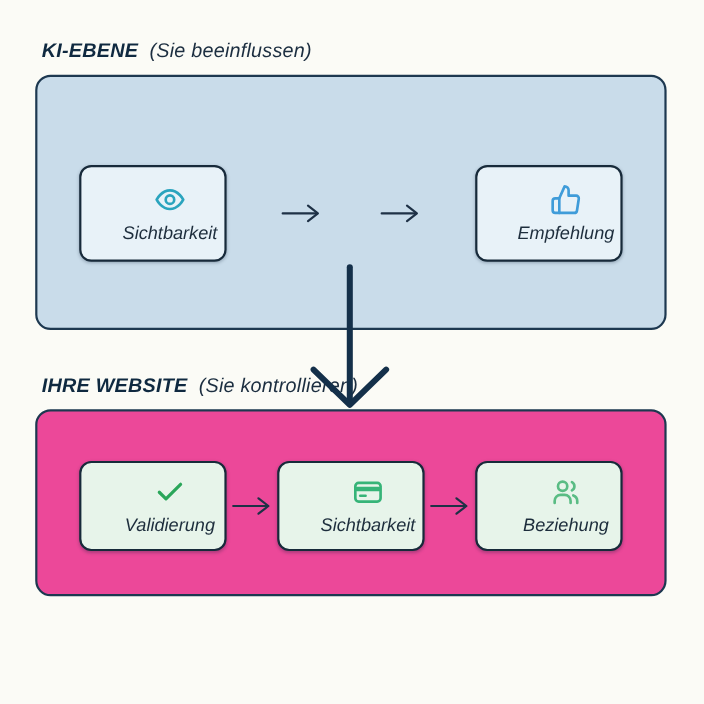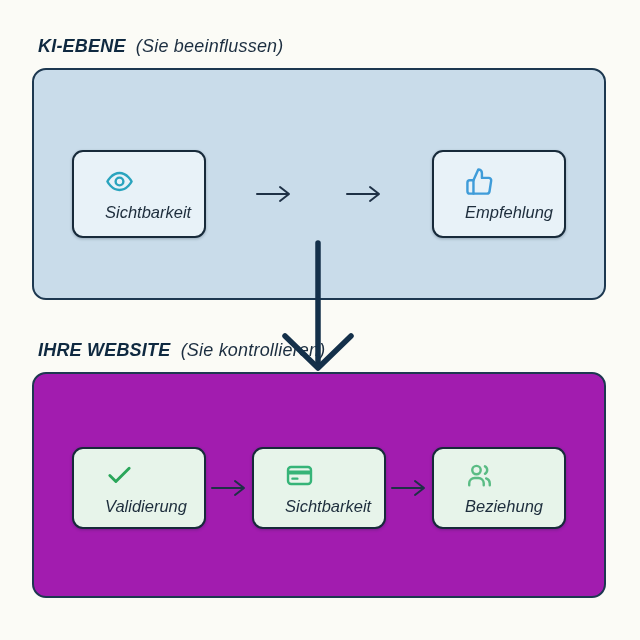--- a/index.html
+++ b/index.html
@@ -25,26 +25,26 @@
   #title-website{top:340px;}
 
   .panel{
     position:absolute;left:32px;width:574px;
     border:2px solid #1d3850;border-radius:14px;
     box-sizing:border-box;
     display:flex;align-items:center;justify-content:space-between;
     padding:0 38px;
   }
   #panel-ki{top:68px;height:232px;background:#c9dcea;padding-top:20px;}
-  #panel-website{top:372px;height:226px;background:#a21caf;padding-top:6px;}
+  #panel-website{top:372px;height:170px;background:#ec4899;padding-top:6px;}
 
   .box{
     width:134px;border:2px solid #172a3a;border-radius:11px;
     box-sizing:border-box;
-    display:flex;flex-direction:column;align-items:flex-start;justify-content:center;
+    display:flex;flex-direction:column;align-items:center;justify-content:center;
     gap:7px;
     box-shadow:0 1px 3px rgba(10,30,50,.28);
     padding-left:31px;
   }
   #panel-ki .box{height:88px;background:#e8f2f8;}
   #panel-website .box{height:82px;background:#e7f4ea;}
   .box-label{font-size:16.5px;color:#1d2d3c;}
   .icon{width:29px;height:29px;flex:0 0 auto;}
 
   .h-arrow{width:42px;height:24px;flex:0 0 auto;}

